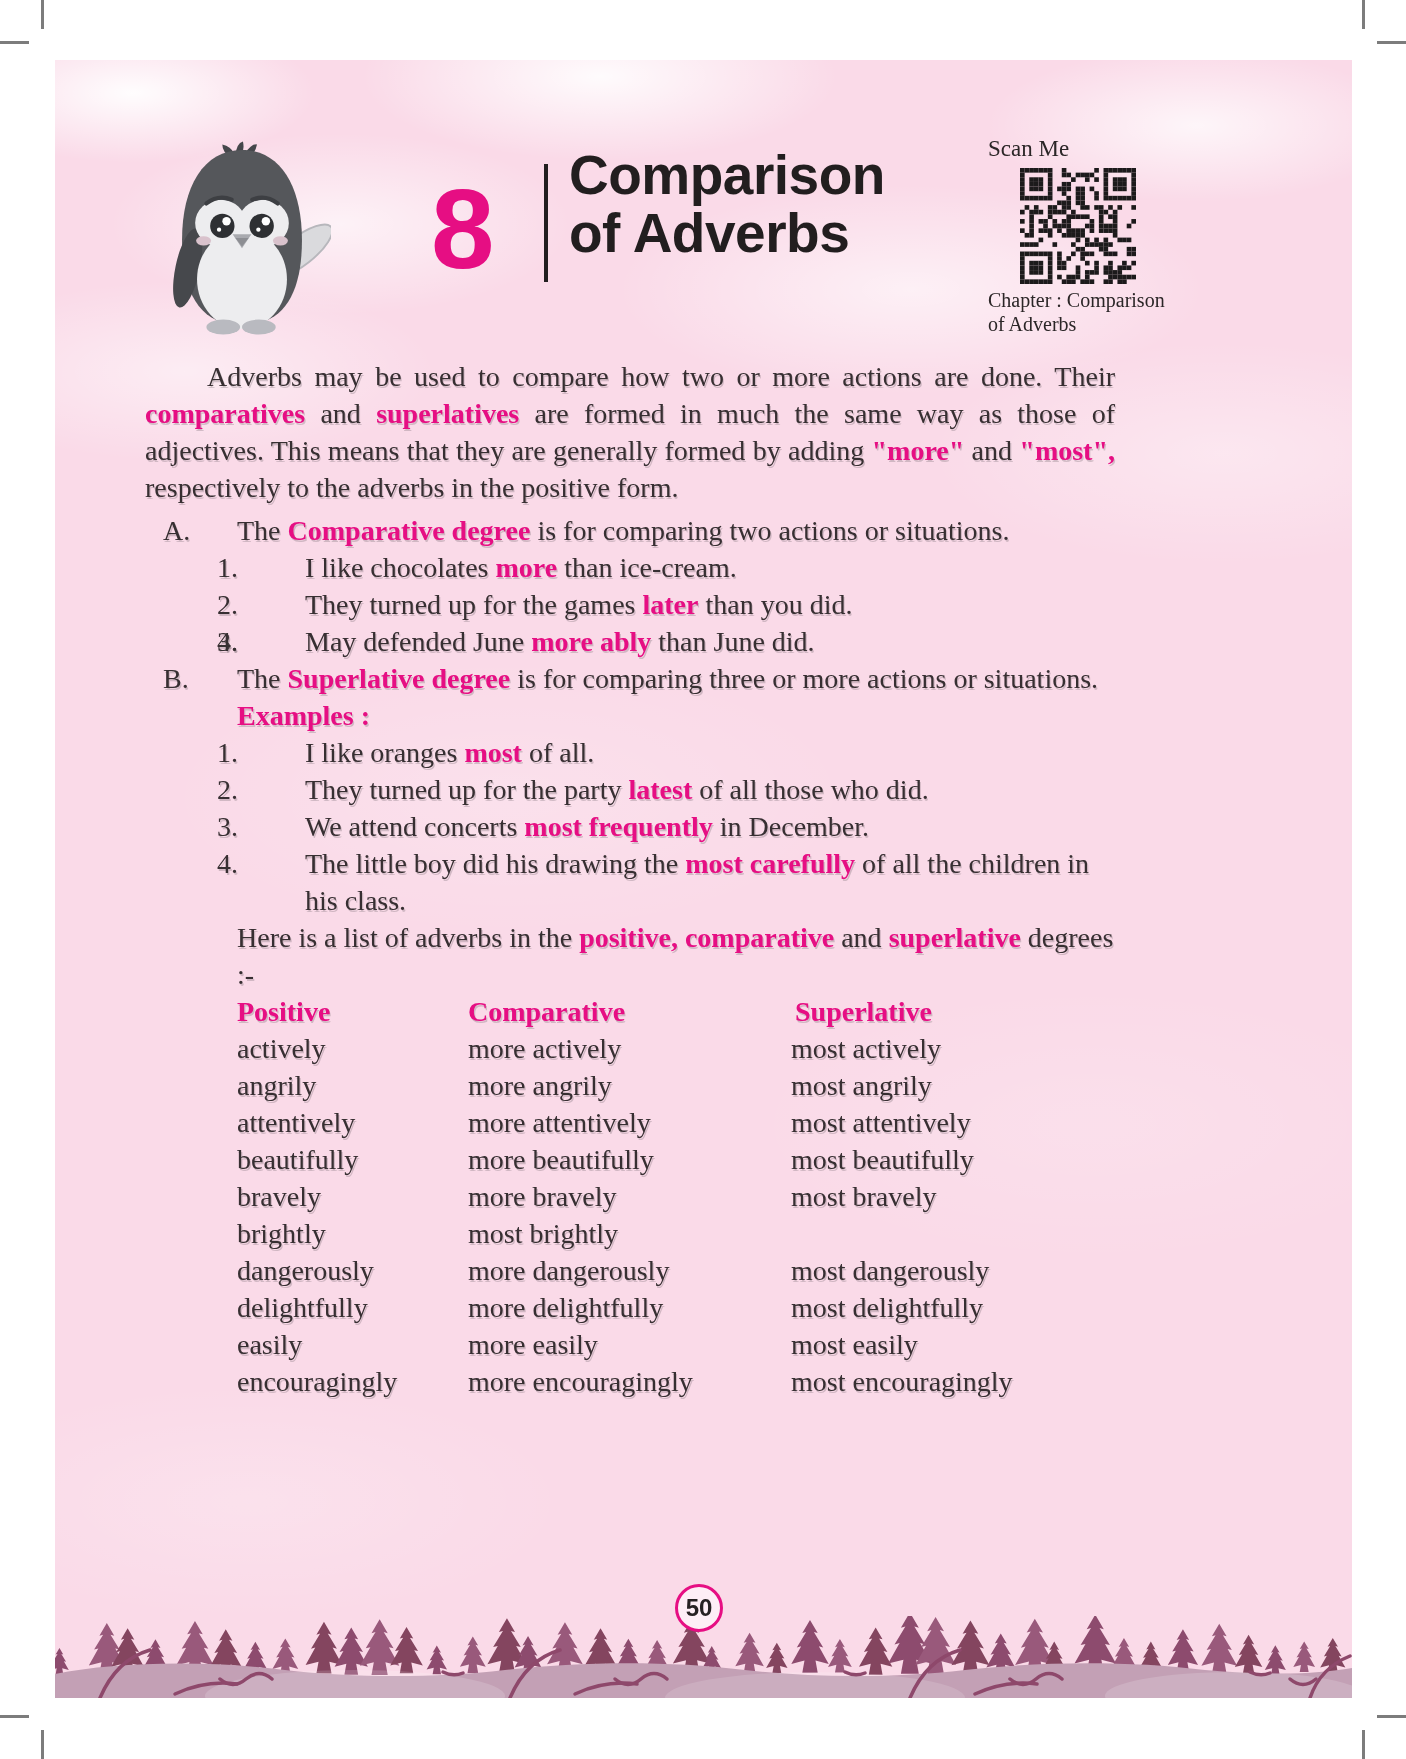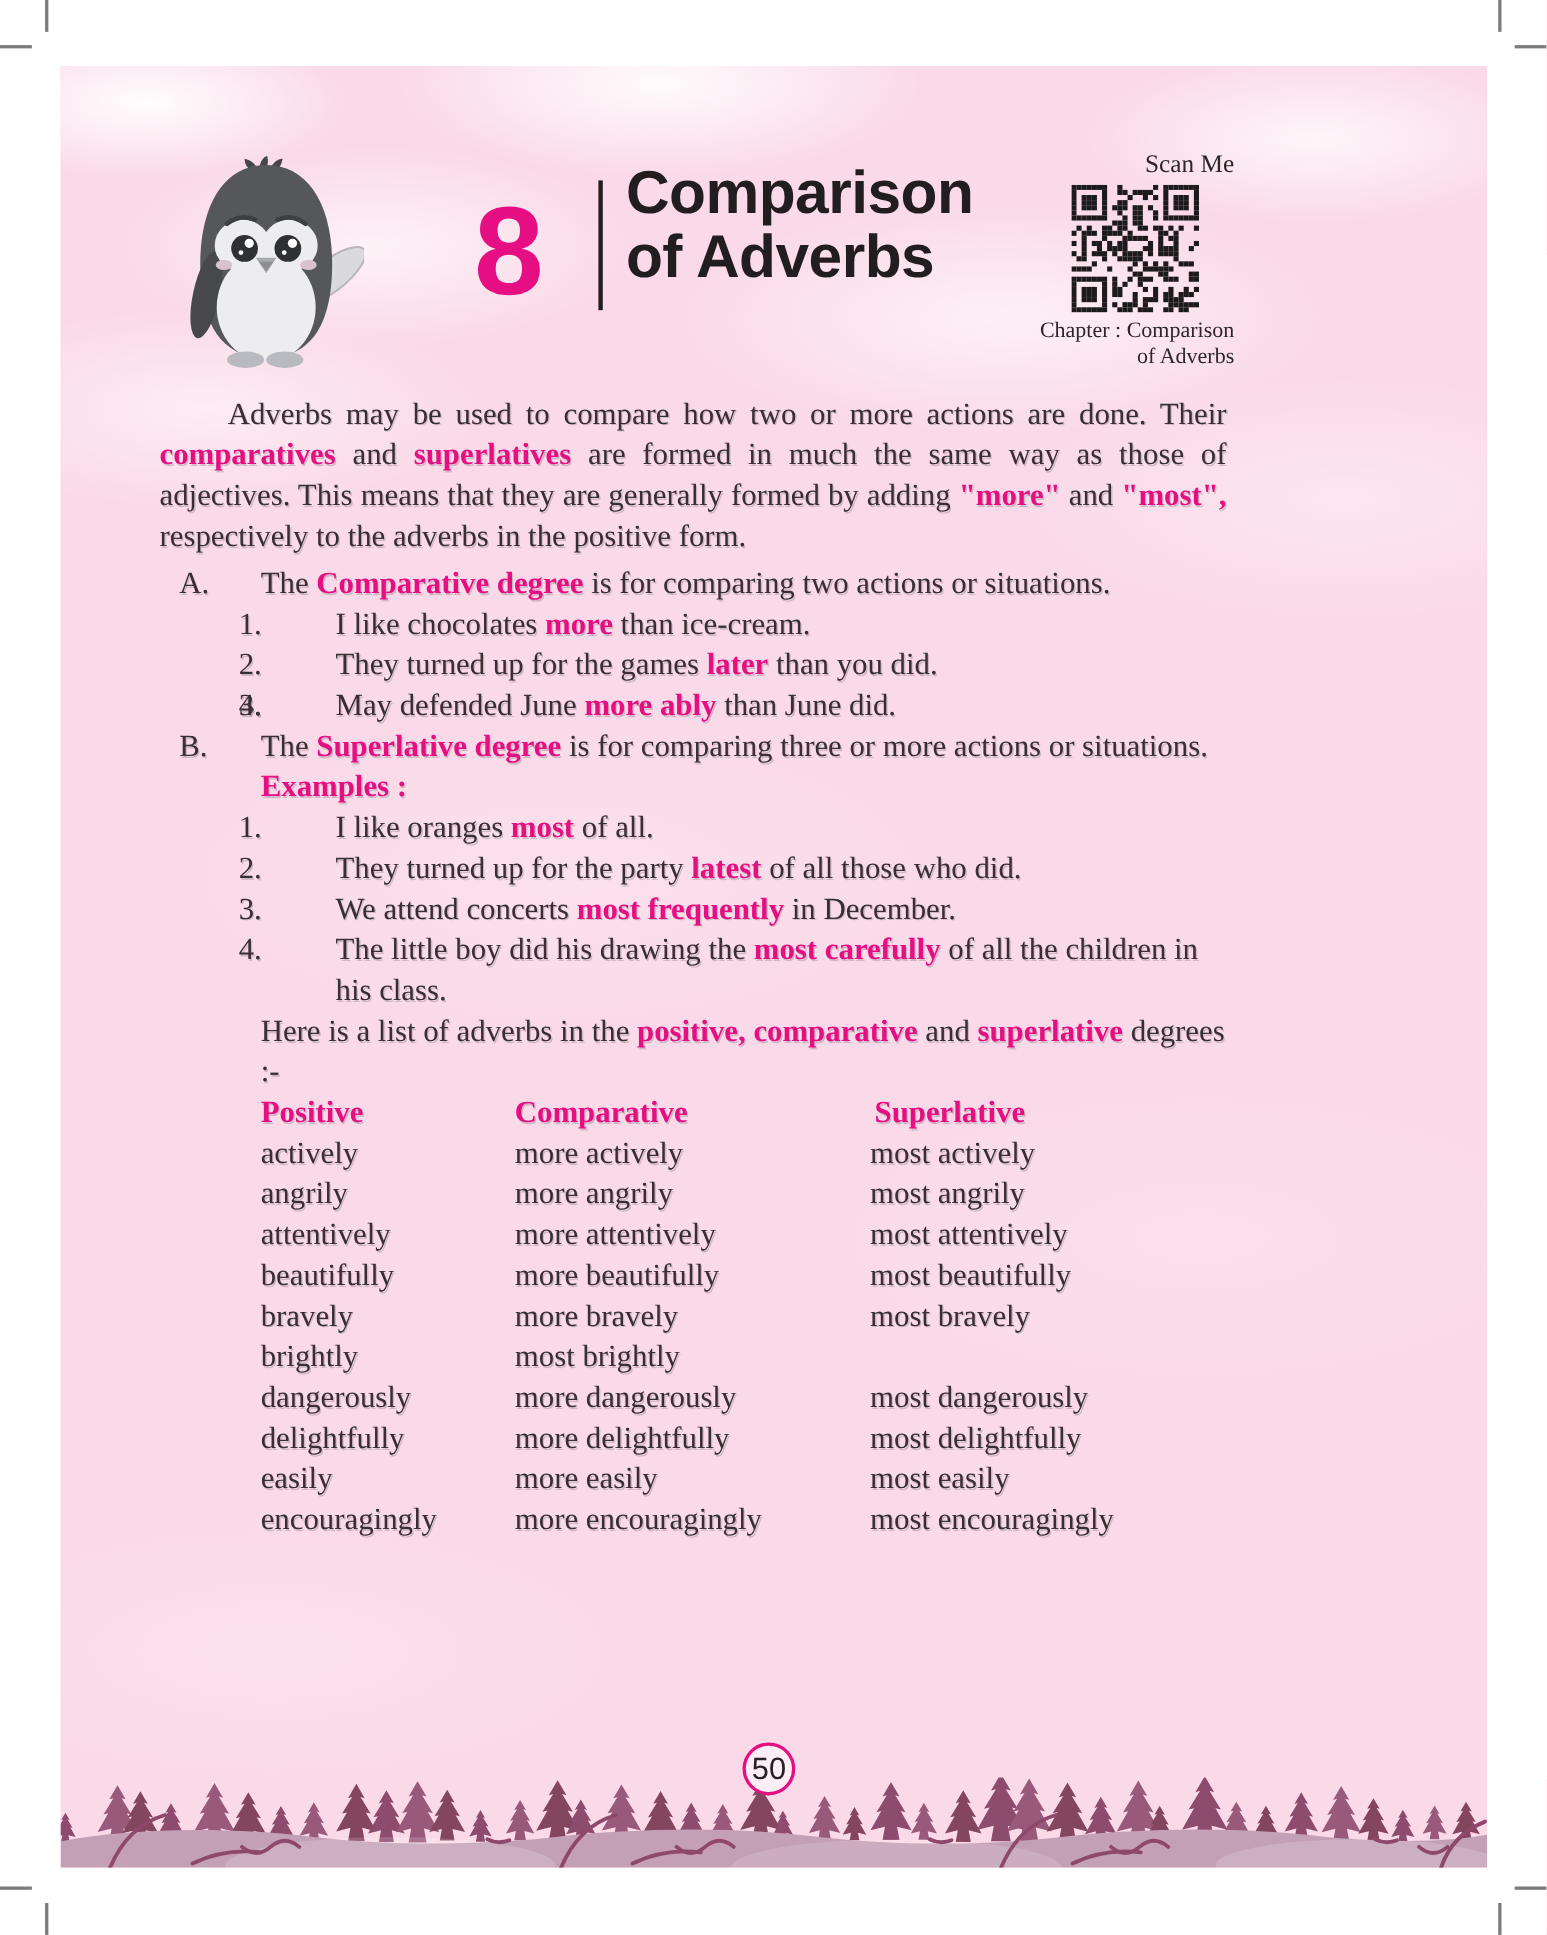--- a/index.html
+++ b/index.html
@@ -39,21 +39,21 @@
     position:absolute;left:376px;top:112px;
     font-family:"Liberation Sans",sans-serif;font-weight:bold;
     font-size:114px;line-height:1;color:var(--accent);
   }
   .title-divider{position:absolute;left:489px;top:104px;width:4px;height:118px;background:var(--title-ink);}
   .chapter-title{
     position:absolute;left:514px;top:86px;margin:0;
     font-family:"Liberation Sans",sans-serif;font-weight:bold;
     font-size:55px;line-height:58px;letter-spacing:-0.5px;color:var(--title-ink);
   }
-  .qr-block{position:absolute;left:887px;top:76px;width:180px;text-align:right;}
+  .qr-block{position:absolute;left:933px;top:76px;width:180px;text-align:left;}
   .scan-me{font-size:23px;line-height:26px;color:#2b2627;}
   .qr{width:116px;height:116px;margin:6px auto 4px;display:block;fill:#1c1a1b;}
   .qr-caption{font-size:20px;line-height:24px;color:#2b2627;}
   
   .bodytext{
     position:absolute;left:90px;top:298px;width:970px;
     font-size:28px;line-height:37px;
     text-shadow:1.2px 1.8px 0.5px rgba(105,92,100,.28);
   }
   .accent{color:var(--accent);font-weight:bold;}
@@ -69,21 +69,21 @@
   .adverb-table{padding-left:92px;}
   .thead,.trow{display:grid;grid-template-columns:231px 323px auto;}
   .thead .tcell{color:var(--accent);font-weight:bold;}
   .thead .tcell:last-child{padding-left:4px;}
   .tcell{white-space:nowrap;}
   
   .page-circle{
     position:absolute;left:620px;top:1524px;width:42px;height:42px;
     border:3px solid var(--accent);border-radius:50%;background:#fdeef6;
     display:flex;align-items:center;justify-content:center;
-    font-family:"Liberation Sans",sans-serif;font-weight:normal;font-size:28px;color:#262123;
+    font-family:"Liberation Sans",sans-serif;font-weight:bold;font-size:24px;color:#262123;
     z-index:3;
   }
   .forest{position:absolute;left:0;bottom:0;width:1297px;height:82px;display:block;z-index:2;}
 </style>
 </head>
 <body>
 
 <div class="crop" style="left:41px;top:0;width:3px;height:29px"></div>
 <div class="crop" style="left:0;top:41px;width:29px;height:3px"></div>
 <div class="crop" style="left:1362px;top:0;width:3px;height:29px"></div>

